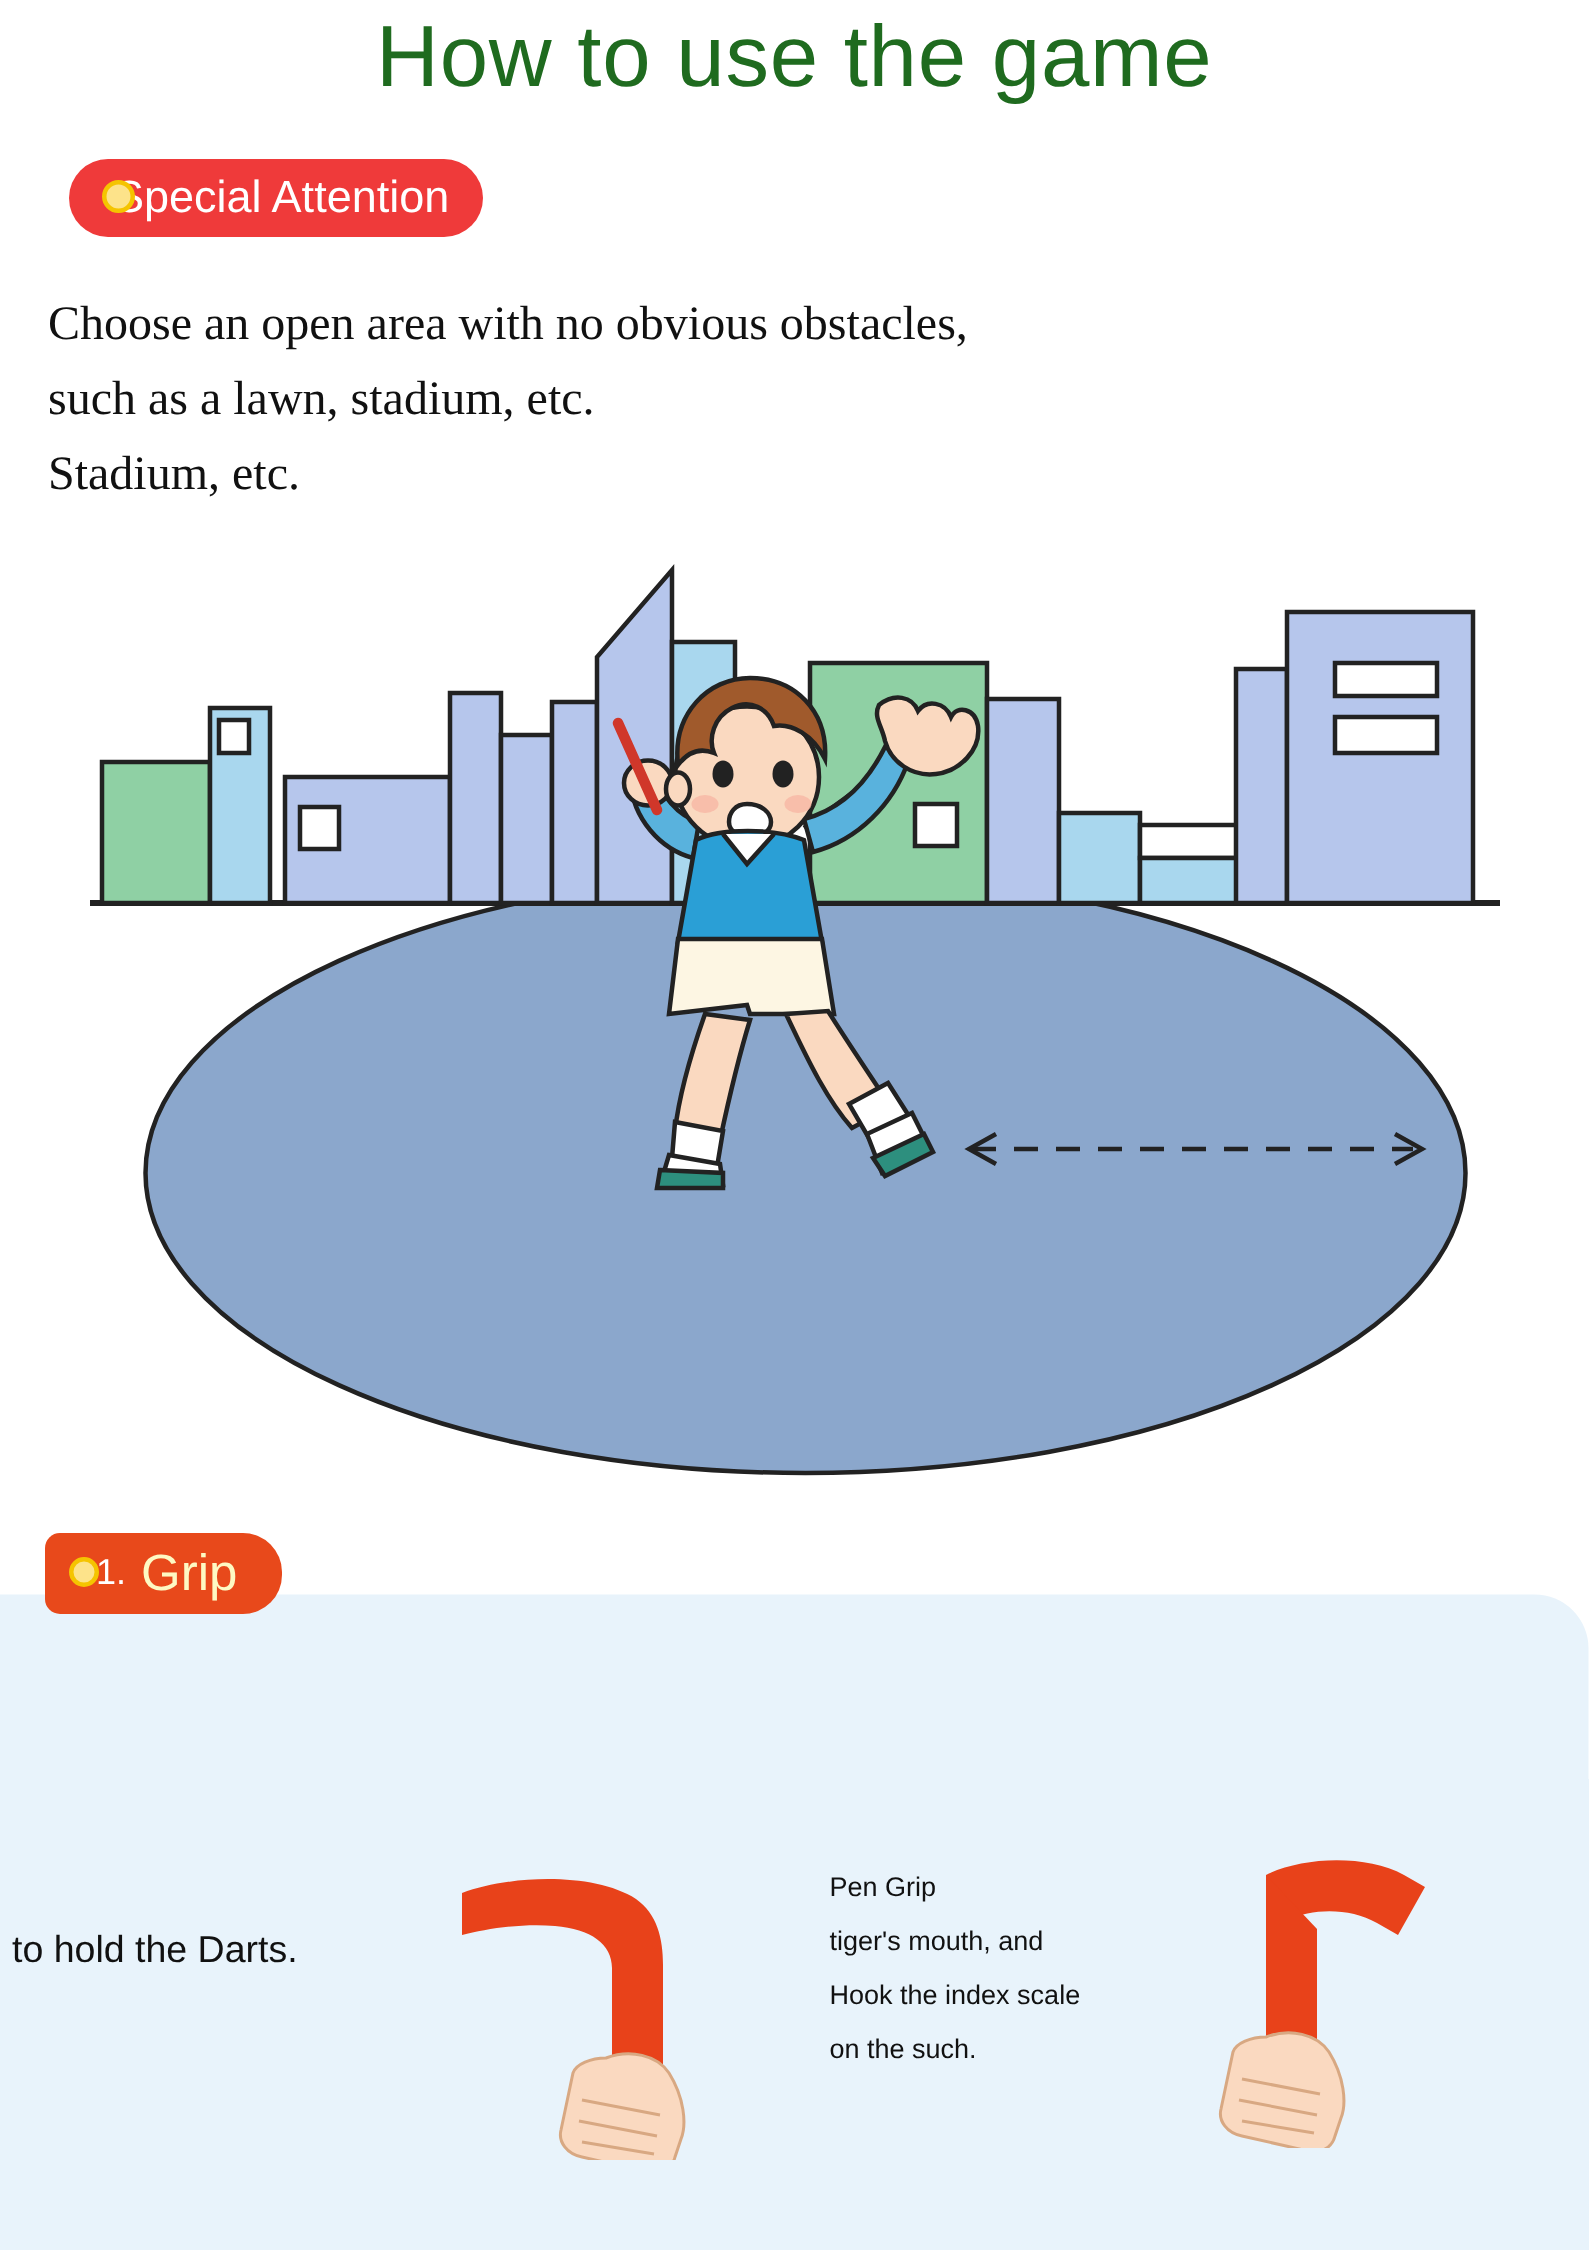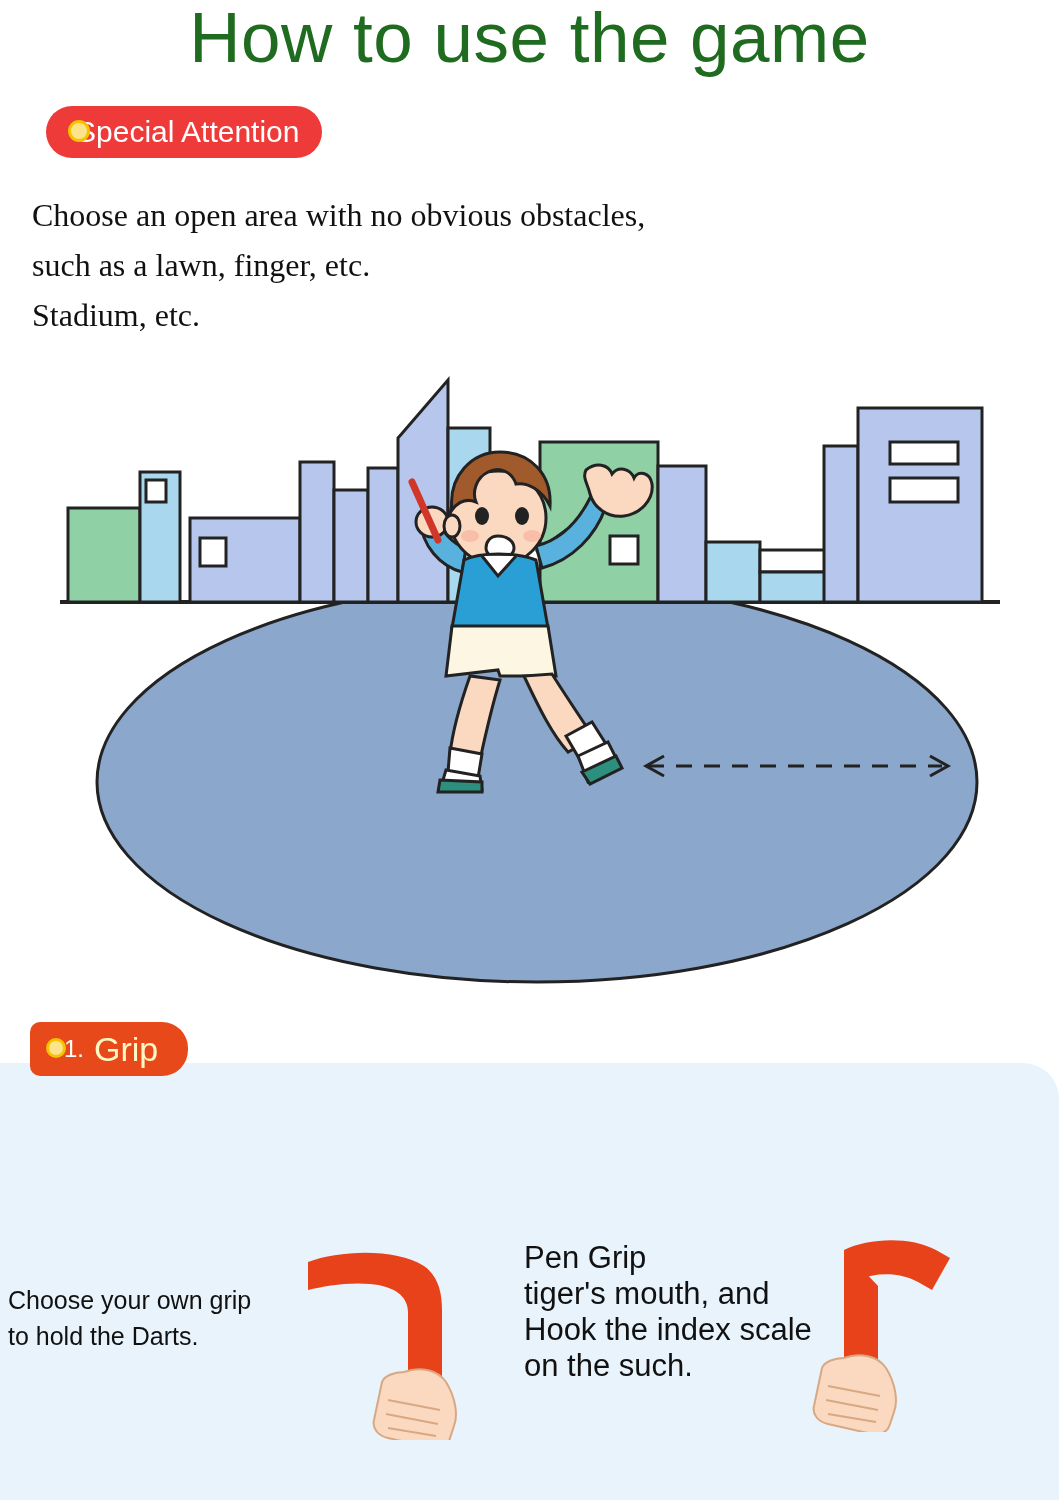--- a/index.html
+++ b/index.html
@@ -16,21 +16,21 @@
     color: #1a1a1a;
   }
 
   
   .page-title {
     position: absolute;
     top: 2px;
     left: 0;
     width: 1059px;
     text-align: center;
-    font-size: 71px;
+    font-size: 58px;
     line-height: 72px;
     color: #1f6b1f;
     font-weight: 400;
     letter-spacing: 0.5px;
   }
 
   
   .badge {
     position: absolute;
     display: flex;
@@ -135,23 +135,23 @@
     width: 300px;
     font-size: 25px;
     line-height: 36px;
     color: #111111;
   }
   .grip-note div { white-space: pre; }
 
   .pen-grip-text {
     position: absolute;
     top: 1240px;
-    left: 524px;
+    left: 553px;
     width: 300px;
-    font-size: 31px;
+    font-size: 18px;
     line-height: 36px;
     color: #111111;
   }
   .pen-grip-text div { white-space: pre; }
 
   .boomerang-left {
     position: absolute;
     top: 1240px;
     left: 300px;
     width: 250px;
@@ -170,21 +170,21 @@
 
 <div class="page-title">How to use the game</div>
 
 <div class="badge badge-attention">
   <span class="badge-dot"></span>
   <span class="badge-label">Special Attention</span>
 </div>
 
 <div class="attention-text">
   <div>Choose an open area with no obvious obstacles,</div>
-  <div>such as a lawn, finger, etc.</div>
+  <div>such as a lawn, stadium, etc.</div>
   <div>Stadium, etc.</div>
 </div>
 
 <div class="scene">
   <svg width="1059" height="620" viewBox="0 0 1059 620" xmlns="http://www.w3.org/2000/svg">
 
     <ellipse cx="537" cy="412" rx="440" ry="200" fill="#8ba7cc" stroke="#222222" stroke-width="3"></ellipse>
 
     <line x1="60" y1="232" x2="1000" y2="232" stroke="#222222" stroke-width="4"></line>
 
@@ -259,21 +259,20 @@
 
 <div class="grip-panel"></div>
 
 <div class="badge badge-grip">
   <span class="badge-dot"></span>
   <span class="badge-num">1.</span>
   <span class="badge-label">Grip</span>
 </div>
 
 <div class="grip-note">
-  <div>Choose your own grip</div>
   <div>to hold the Darts.</div>
 </div>
 
 <div class="pen-grip-text">
   <div>Pen Grip</div>
   <div>tiger's mouth, and</div>
   <div>Hook the index scale</div>
   <div>on the such.</div>
 </div>
 

